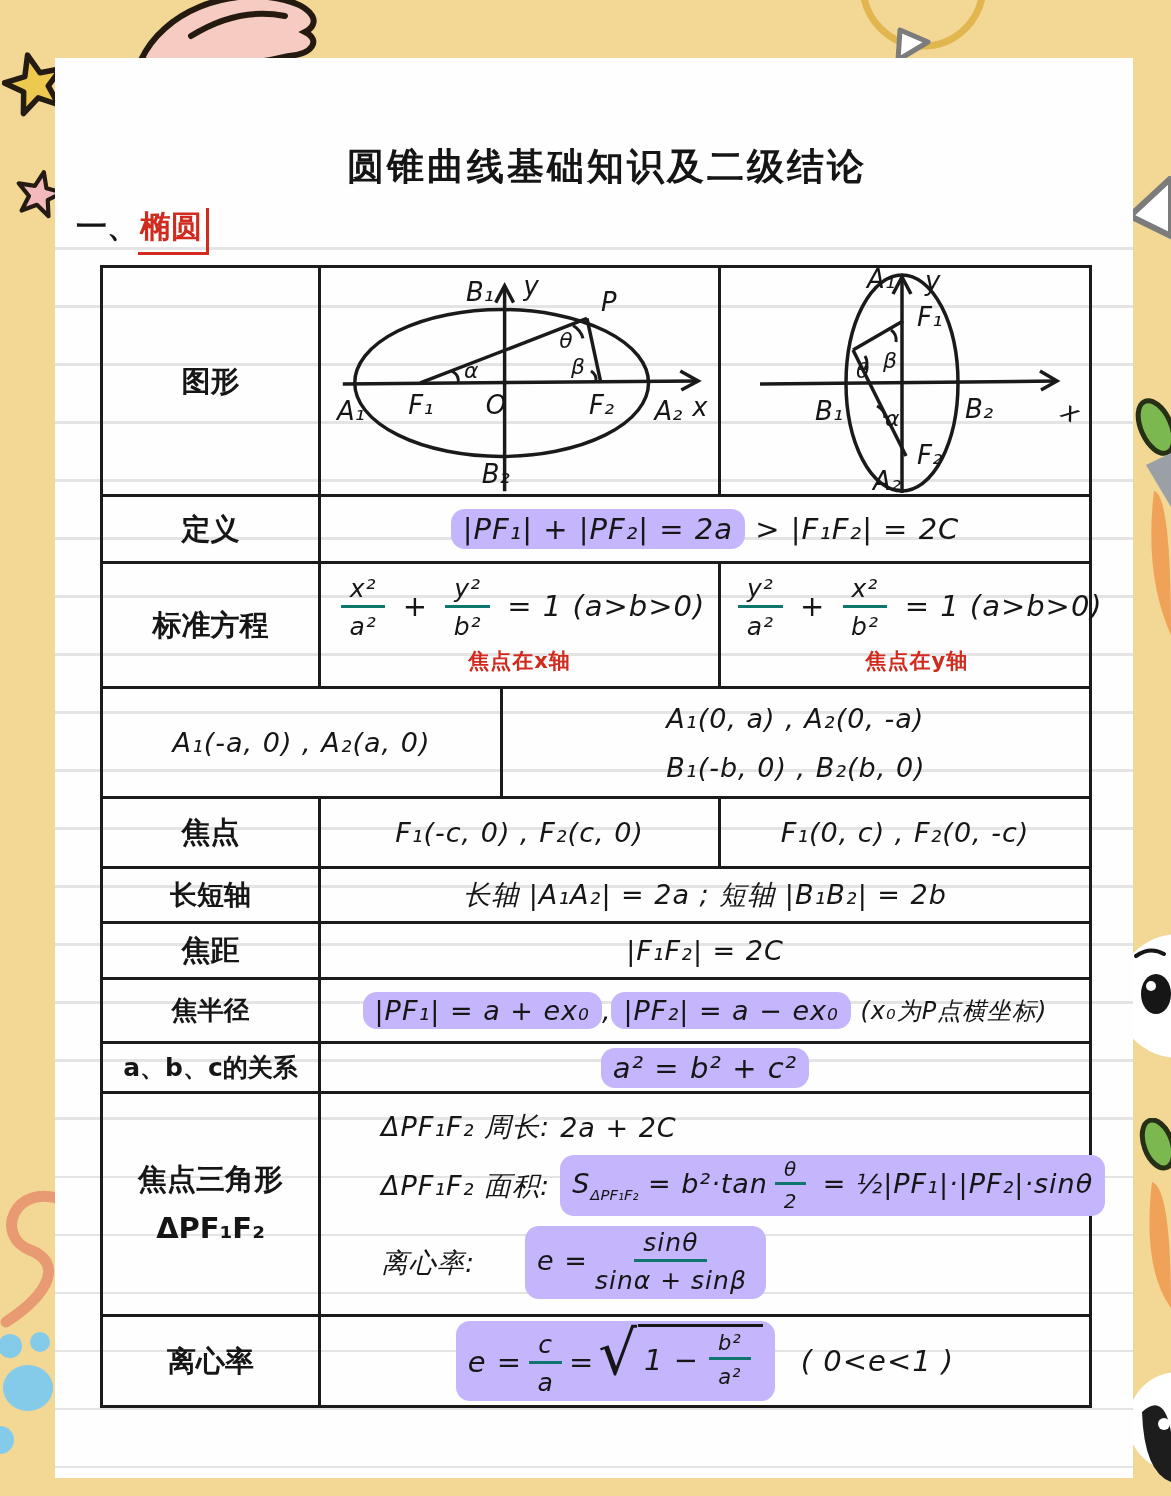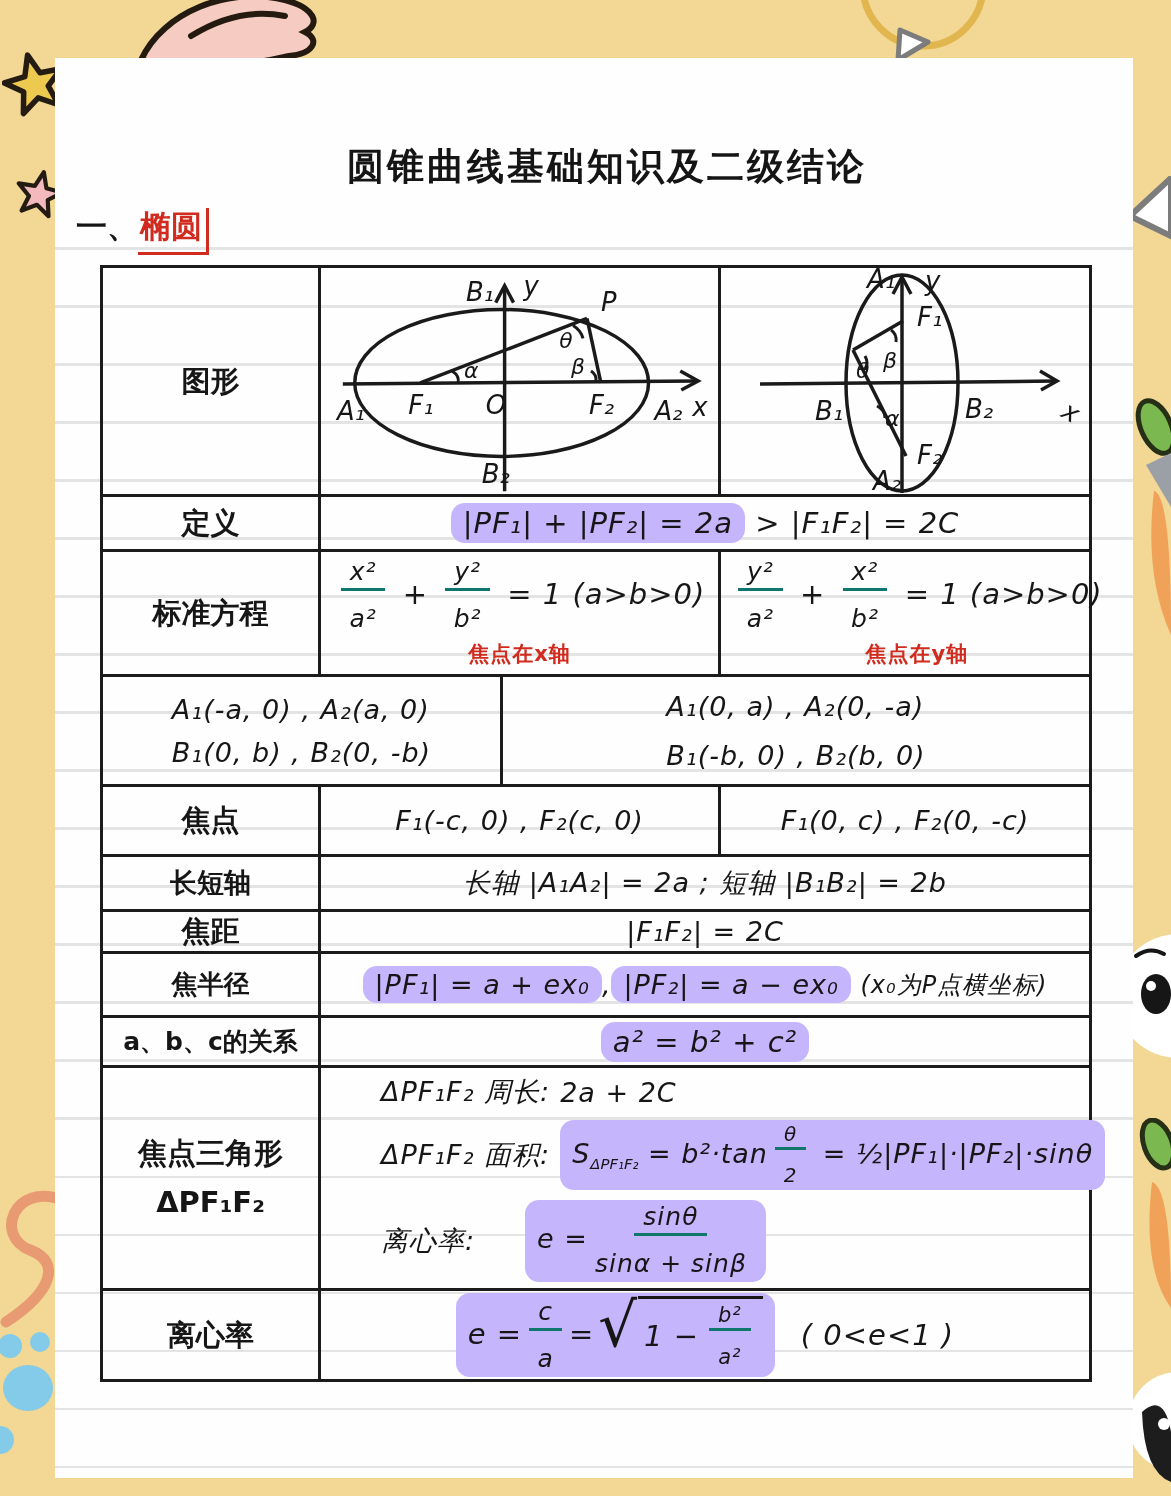--- a/index.html
+++ b/index.html
@@ -17,31 +17,31 @@
   
   .tbl{position:absolute;left:100px;top:265px;width:986px;display:flex;flex-direction:column;
     border:3px solid #1b1b1b;color:#161616;}
   .trow{display:flex;border-bottom:3px solid #1b1b1b;box-sizing:border-box;align-items:stretch;}
   .trow:last-child{border-bottom:none;}
   .lab{flex:0 0 218px;width:218px;border-right:3px solid #1b1b1b;display:flex;flex-direction:column;
     align-items:center;justify-content:center;font-size:29px;font-weight:600;box-sizing:border-box;gap:14px;
     text-align:center;line-height:1.2;}
   .cell{flex:1;display:flex;align-items:center;justify-content:center;box-sizing:border-box;padding:4px 10px;}
   .half{flex:0 0 400px;width:400px;border-right:3px solid #1b1b1b;}
-  .h1{height:229px}.h2{height:55px}.h3{height:125px}.h4{height:110px}.h5{height:70px}
-  .h6{height:55px}.h7{height:42px}.h8{height:64px}.h9{height:50px}.h10{height:223px}.h11{height:88px}
+  .h1{height:229px}.h2{height:67px}.h3{height:125px}.h4{height:110px}.h5{height:70px}
+  .h6{height:55px}.h7{height:56px}.h8{height:64px}.h9{height:50px}.h10{height:223px}.h11{height:88px}
   
   .f{font-size:27px;font-style:italic;letter-spacing:1px;white-space:nowrap;}
   .big{font-size:29px;}
   .hl{background:#c4b5fd;border-radius:14px;padding:3px 12px;box-decoration-break:clone;}
   .rnote{color:#d02b1e;font-size:21px;font-weight:700;font-style:normal;letter-spacing:1px;}
   .frac{display:inline-flex;flex-direction:column;align-items:center;vertical-align:middle;
     margin:0 7px;line-height:1.15;font-size:25px;}
   .frac .fn{padding:0 9px 1px;border-bottom:3px solid #0f766e;}
-  .frac .fd{padding-top:14px;}
+  .frac .fd{padding-top:5px;}
   .sqrt{display:inline-flex;align-items:flex-start;margin-left:4px;}
   .sqrt .rad{font-size:2.1em;line-height:0.9;font-style:normal;transform:translateY(2px);}
   .sqrt .rc{border-top:3px solid #161616;display:inline-flex;align-items:center;gap:8px;padding:4px 10px 0 6px;}
   .sub{font-size:0.55em;vertical-align:-0.45em;letter-spacing:0;}
   .col{display:flex;flex-direction:column;align-items:center;gap:6px;}
   .tri-content{flex-direction:column;align-items:flex-start;gap:10px;padding-left:52px;}
   .tri-line{display:flex;align-items:center;gap:10px;margin-left:8px;}
   svg text{font-family:"DejaVu Sans","Liberation Sans",sans-serif;font-style:italic;fill:#161616;}
 </style>
 </head>
@@ -206,21 +206,20 @@
           </span>
           <span class="rnote">焦点在y轴</span>
         </div>
       </div>
     </div>
 
     <div class="trow h4">
       <div class="cell half">
         <div class="col" style="align-items:flex-start;gap:12px">
           <span class="f">A₁(-a, 0) , A₂(a, 0)</span>
-          <span class="f">B₁(0, b) , B₂(0, -b)</span>
         </div>
       </div>
       <div class="cell">
         <div class="col" style="align-items:flex-start;gap:18px">
           <span class="f">A₁(0, a) , A₂(0, -a)</span>
           <span class="f">B₁(-b, 0) , B₂(b, 0)</span>
         </div>
       </div>
     </div>
 

